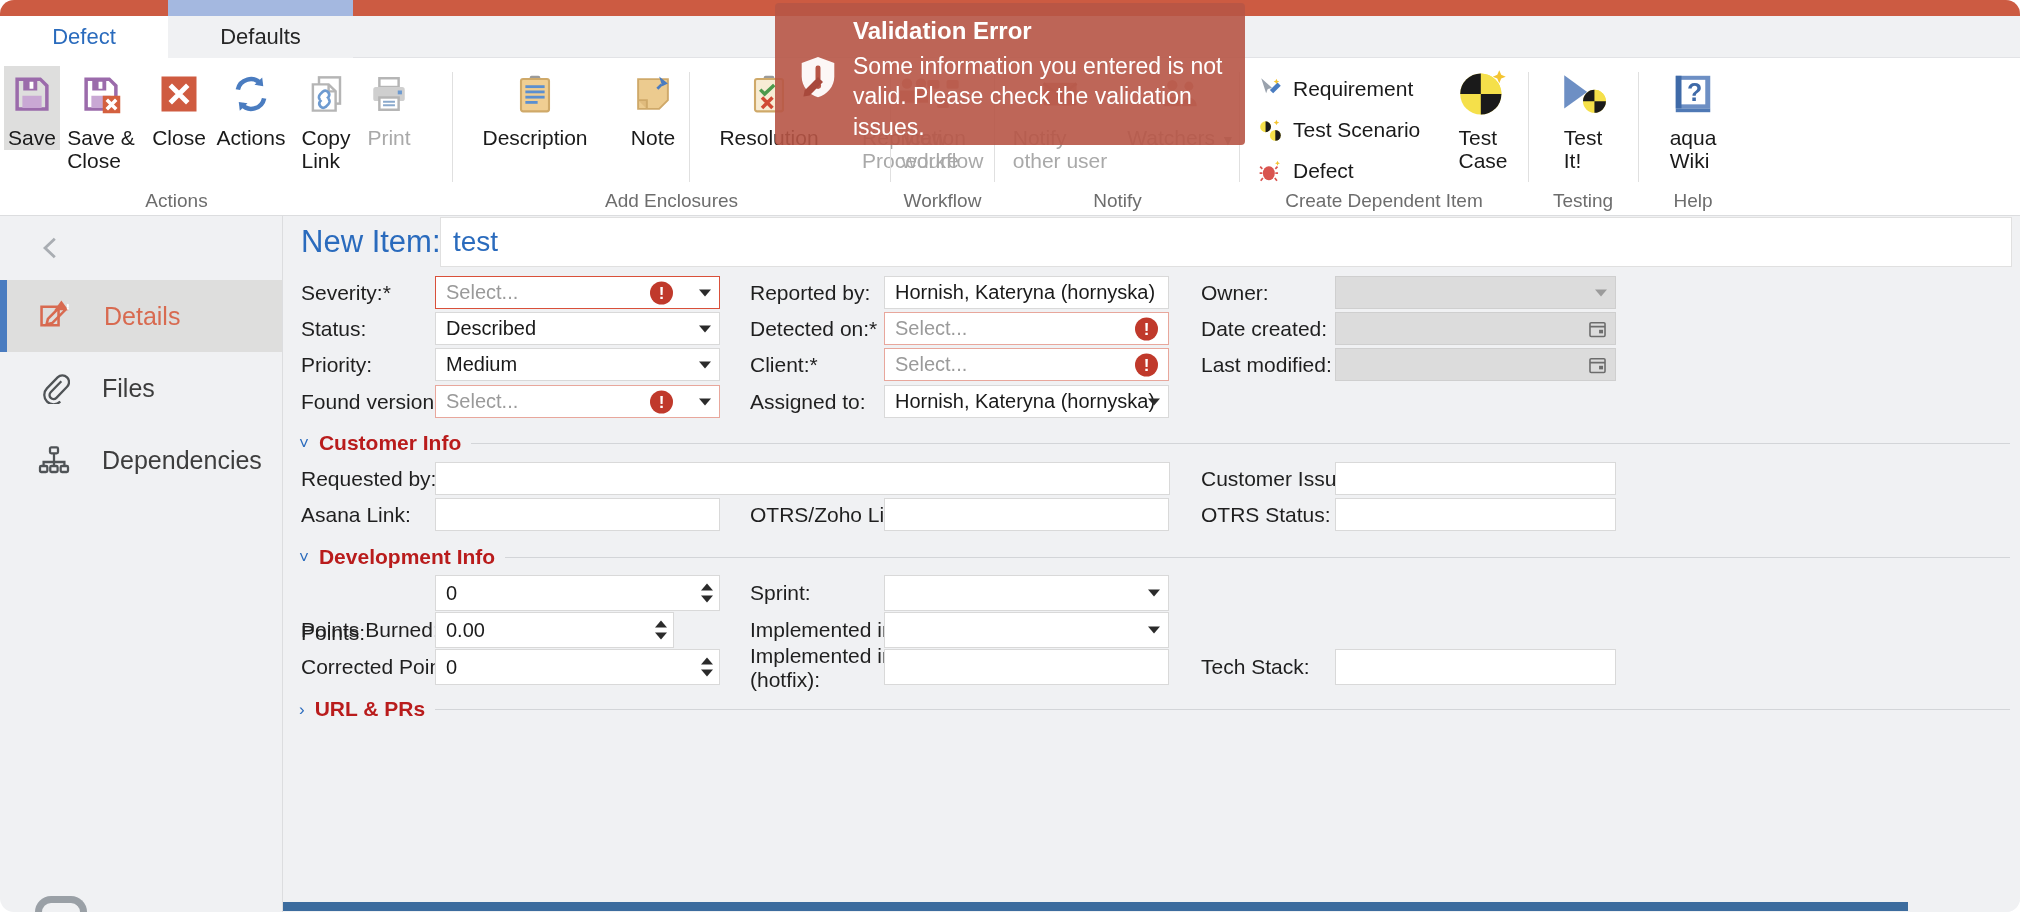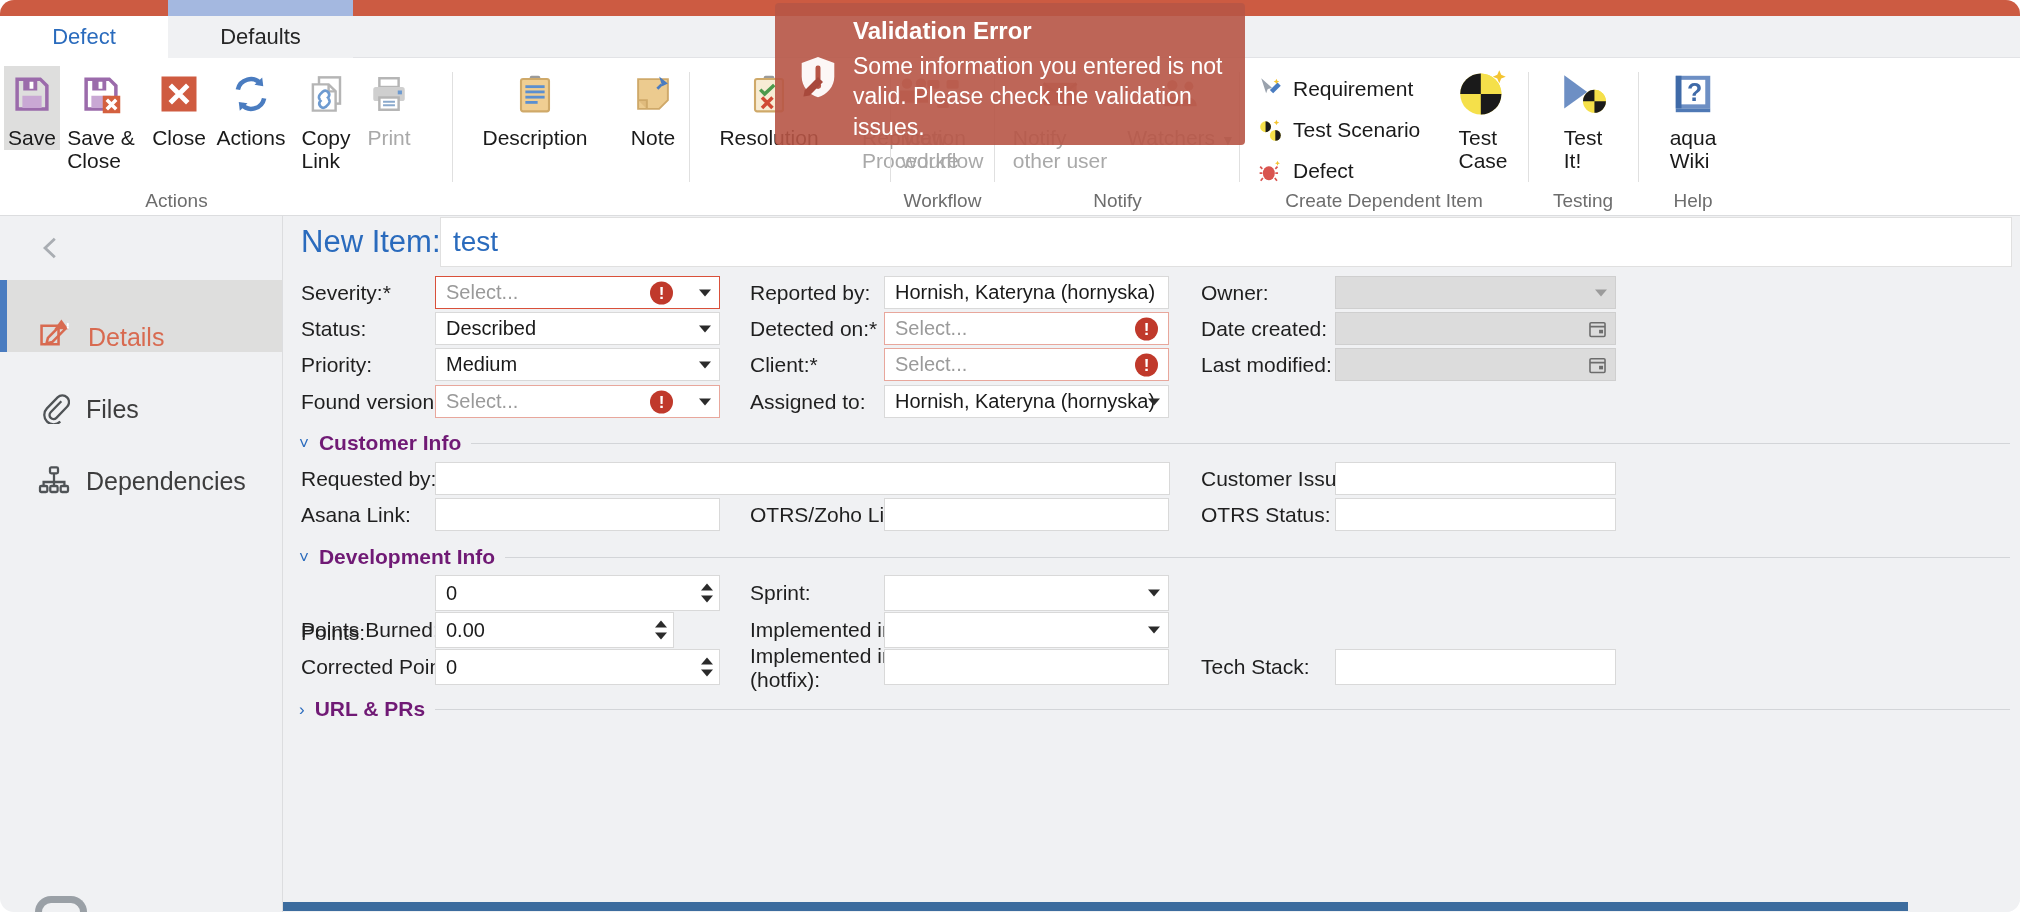--- a/index.html
+++ b/index.html
@@ -77,21 +77,21 @@
   .tooltip .ttitle { font-size:24px; font-weight:bold; margin-left:60px; margin-bottom:6px; }
   .tooltip .tbody { font-size:23px; line-height:1.32; margin-left:60px; }
   .tooltip .tshield { position:absolute; left:20px; top:50px; }
 
   
   .sidebar {
     position:absolute; left:0; top:216px; width:283px; bottom:0;
     background:#f0f1f3; border-right:1px solid #dcdddf;
   }
   .collapse-row { height:64px; display:flex; align-items:center; padding-left:38px; cursor:default; }
-  .snav { position:relative; height:72px; display:flex; align-items:flex-end; padding-left:38px; gap:16px; cursor:default; }
+  .snav { position:relative; height:72px; display:flex; align-items:center; padding-left:38px; gap:32px; cursor:default; }
   .snav .slbl { font-size:25px; color:#3d3d3d; }
   .snav.active { background:#dededd; }
   .snav.active .slbl { color:#d86a50; }
   .snav.active::before { content:""; position:absolute; left:0; top:0; bottom:0; width:7px; background:#4a7cc0; }
 
   .aqua-logo { position:absolute; left:35px; bottom:-30px; display:flex; align-items:flex-end; gap:14px; }
   .aqua-logo .aqmark {
     width:52px; height:46px; border:7px solid #9aa0a6; border-radius:16px;
     border-bottom-color:transparent;
   }
@@ -142,21 +142,21 @@
   .spin {
     position:absolute; right:6px; top:50%; transform:translateY(-50%);
     display:flex; flex-direction:column; gap:5px;
   }
   .spin i { width:0; height:0; border-left:6px solid transparent; border-right:6px solid transparent; display:block; }
   .spin i.up { border-bottom:7px solid #2b2b2b; }
   .spin i.dn { border-top:7px solid #2b2b2b; }
 
   
   .sect { position:absolute; height:24px; display:flex; align-items:center; gap:10px; cursor:default; }
-  .sect .stitle { font-size:21px; color:#701a75; font-weight:bold; white-space:nowrap; }
+  .sect .stitle { font-size:21px; color:#b91c1c; font-weight:bold; white-space:nowrap; }
   .sect .sline { flex:1; height:1px; background:#d3d5d8; }
   .sect .chev { color:#2a6bbd; font-size:17px; line-height:1; }
 
   
   .hscroll { position:absolute; left:283px; bottom:0; right:0; height:12px; background:#f0f1f3; }
   .hscroll .thumb { position:absolute; left:0; top:2px; width:1625px; height:9px; background:#3c6c9e; }
 
   svg { display:block; }
 </style>
 </head>
@@ -257,20 +257,21 @@
             <path d="M8.6 16.4h6.8M8.6 18.4h6.8" stroke="#8aa9cc" stroke-width="1.2"></path>
           </svg>
         </div>
         <div class="lbl">Print</div>
       </div>
 
       <div class="gsep" style="left:452px;"></div>
     </div>
 
     <div class="rgroup" style="left:453px; width:437px;">
+      <div class="glabel">Add Enclosures</div>
 
       <div class="rbtn" style="left:6px; width:152px;">
         <div class="ico">
           <svg width="42" height="42" viewBox="0 0 24 24">
             <rect x="9" y="1.6" width="6" height="3" rx="1" fill="#9b9b9b"></rect>
             <rect x="4" y="3.4" width="16" height="18.5" rx="1.2" fill="#f0ce92" stroke="#cfa969" stroke-width="1.2"></rect>
             <rect x="6.5" y="7" width="11" height="1.6" fill="#5b8fd0"></rect>
             <rect x="6.5" y="10" width="11" height="1.6" fill="#5b8fd0"></rect>
             <rect x="6.5" y="13" width="11" height="1.6" fill="#5b8fd0"></rect>
             <rect x="6.5" y="16" width="7" height="1.6" fill="#5b8fd0"></rect>

